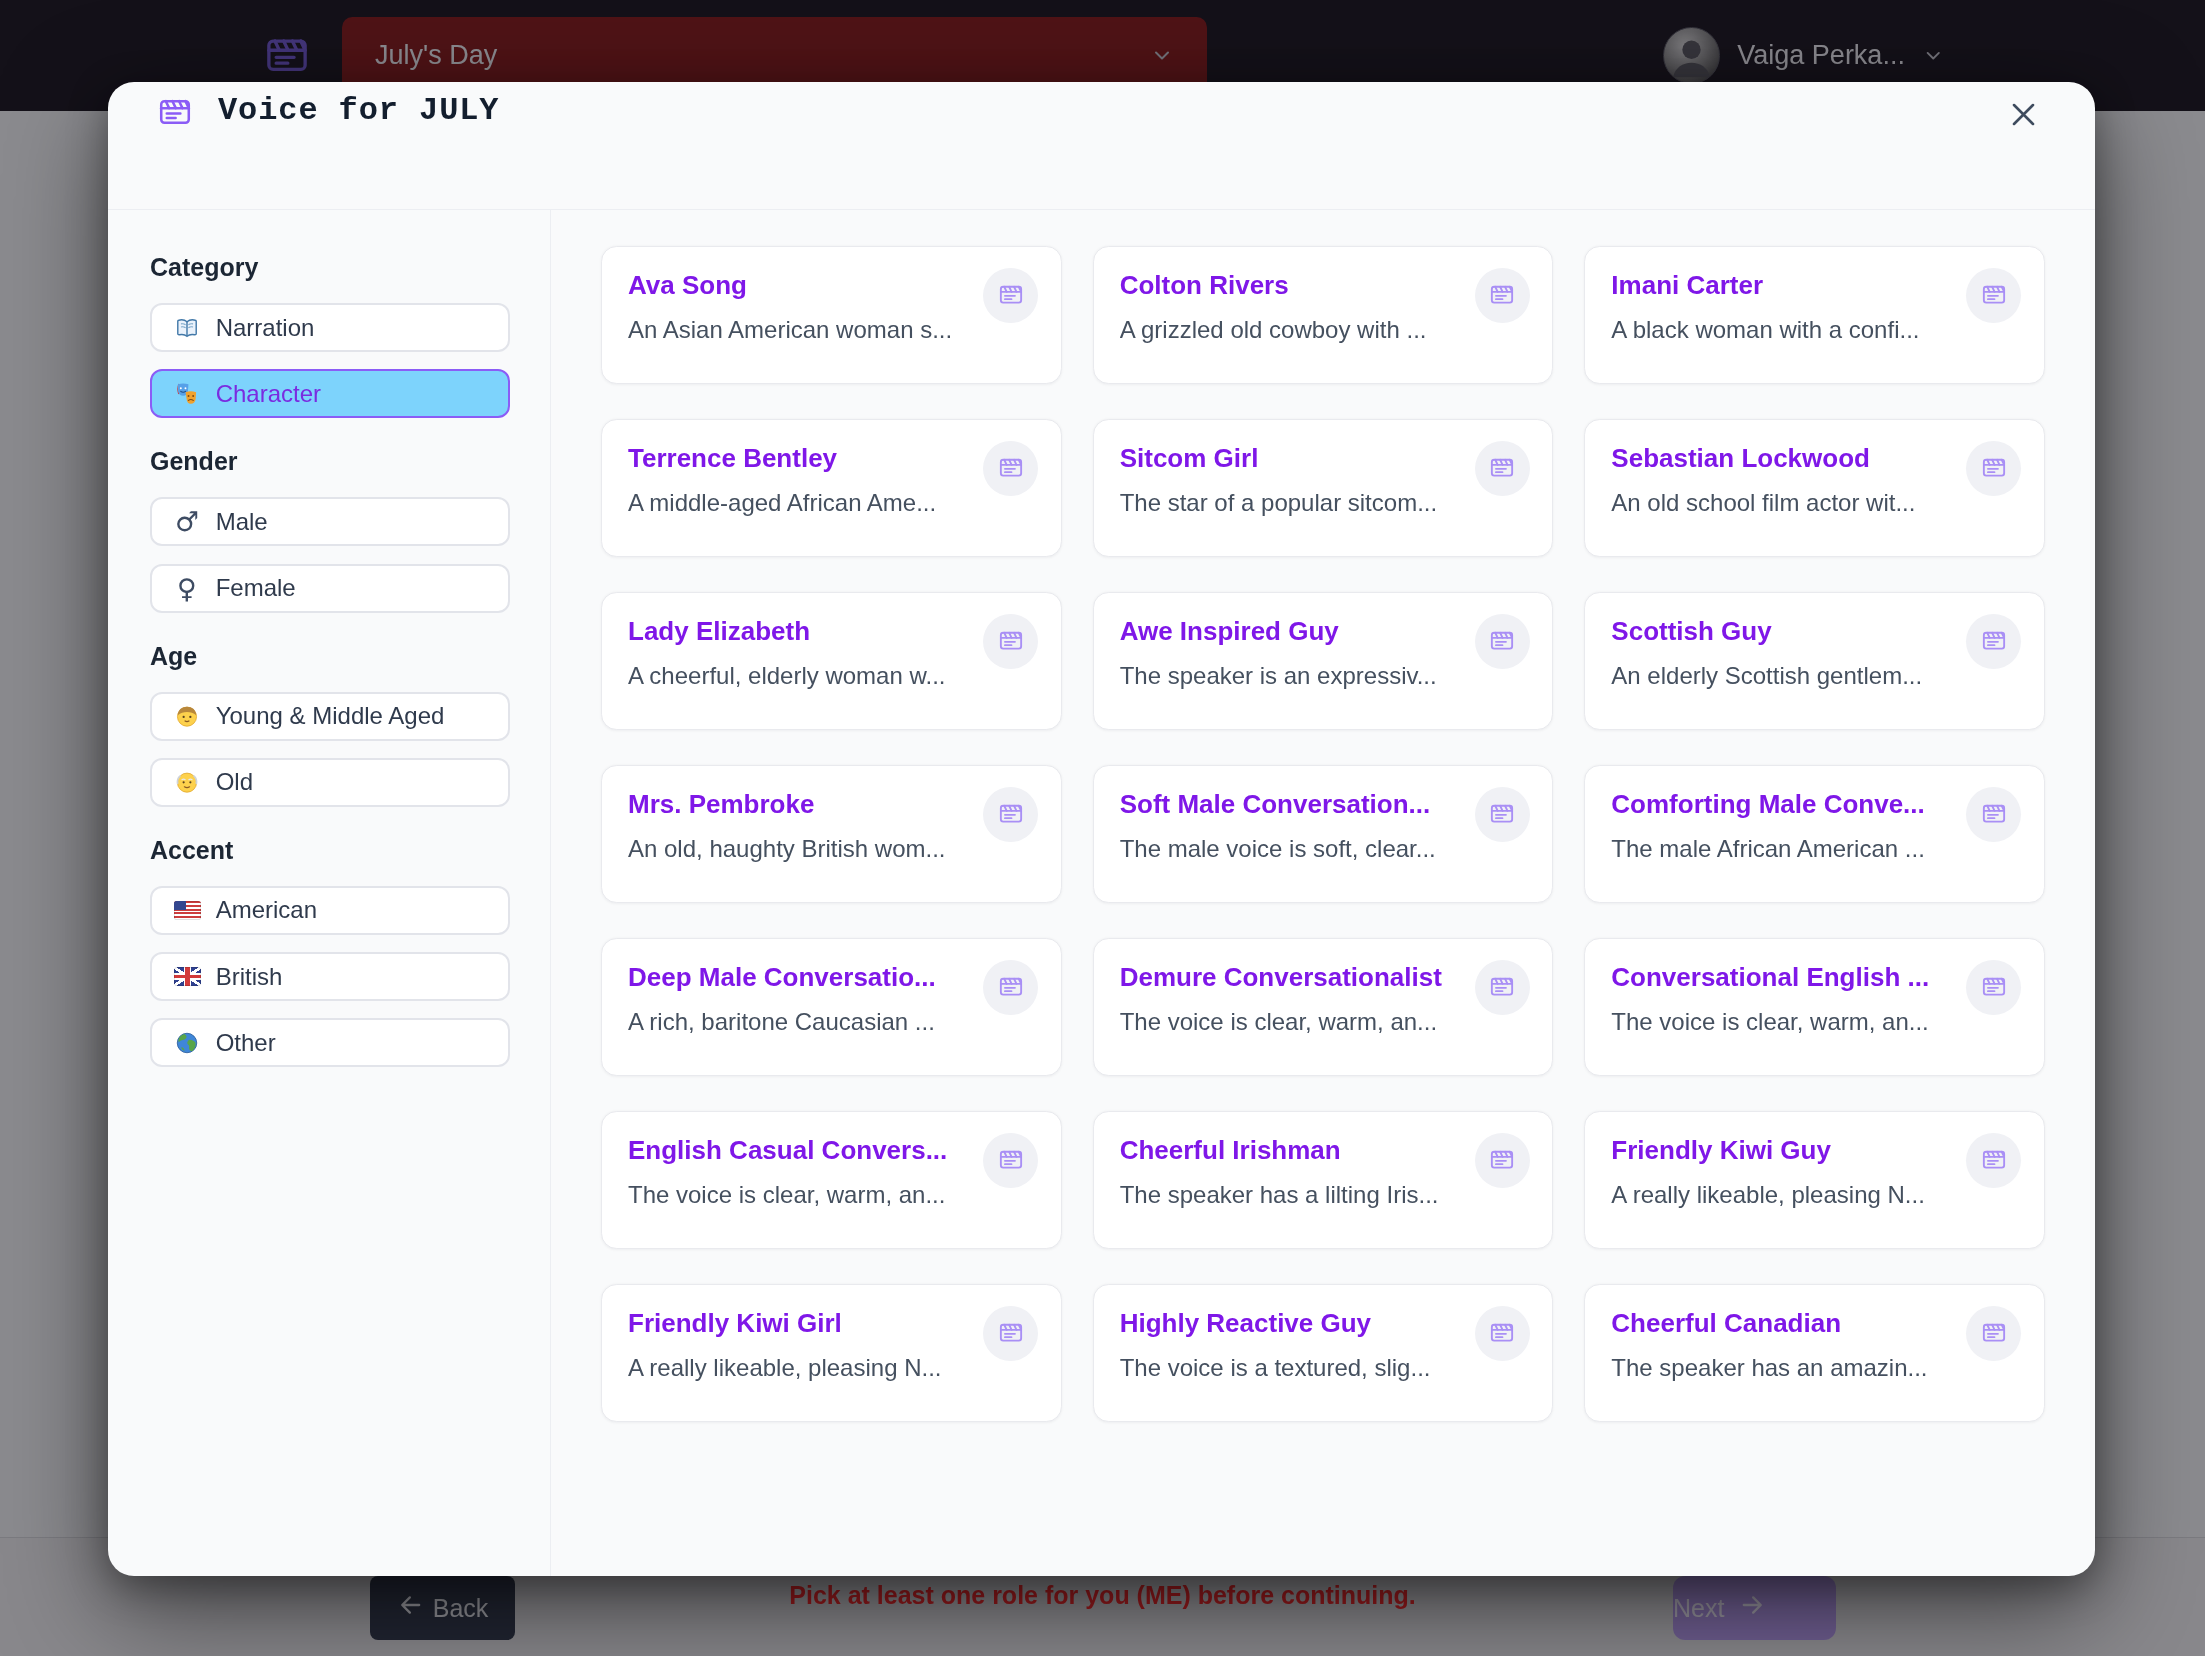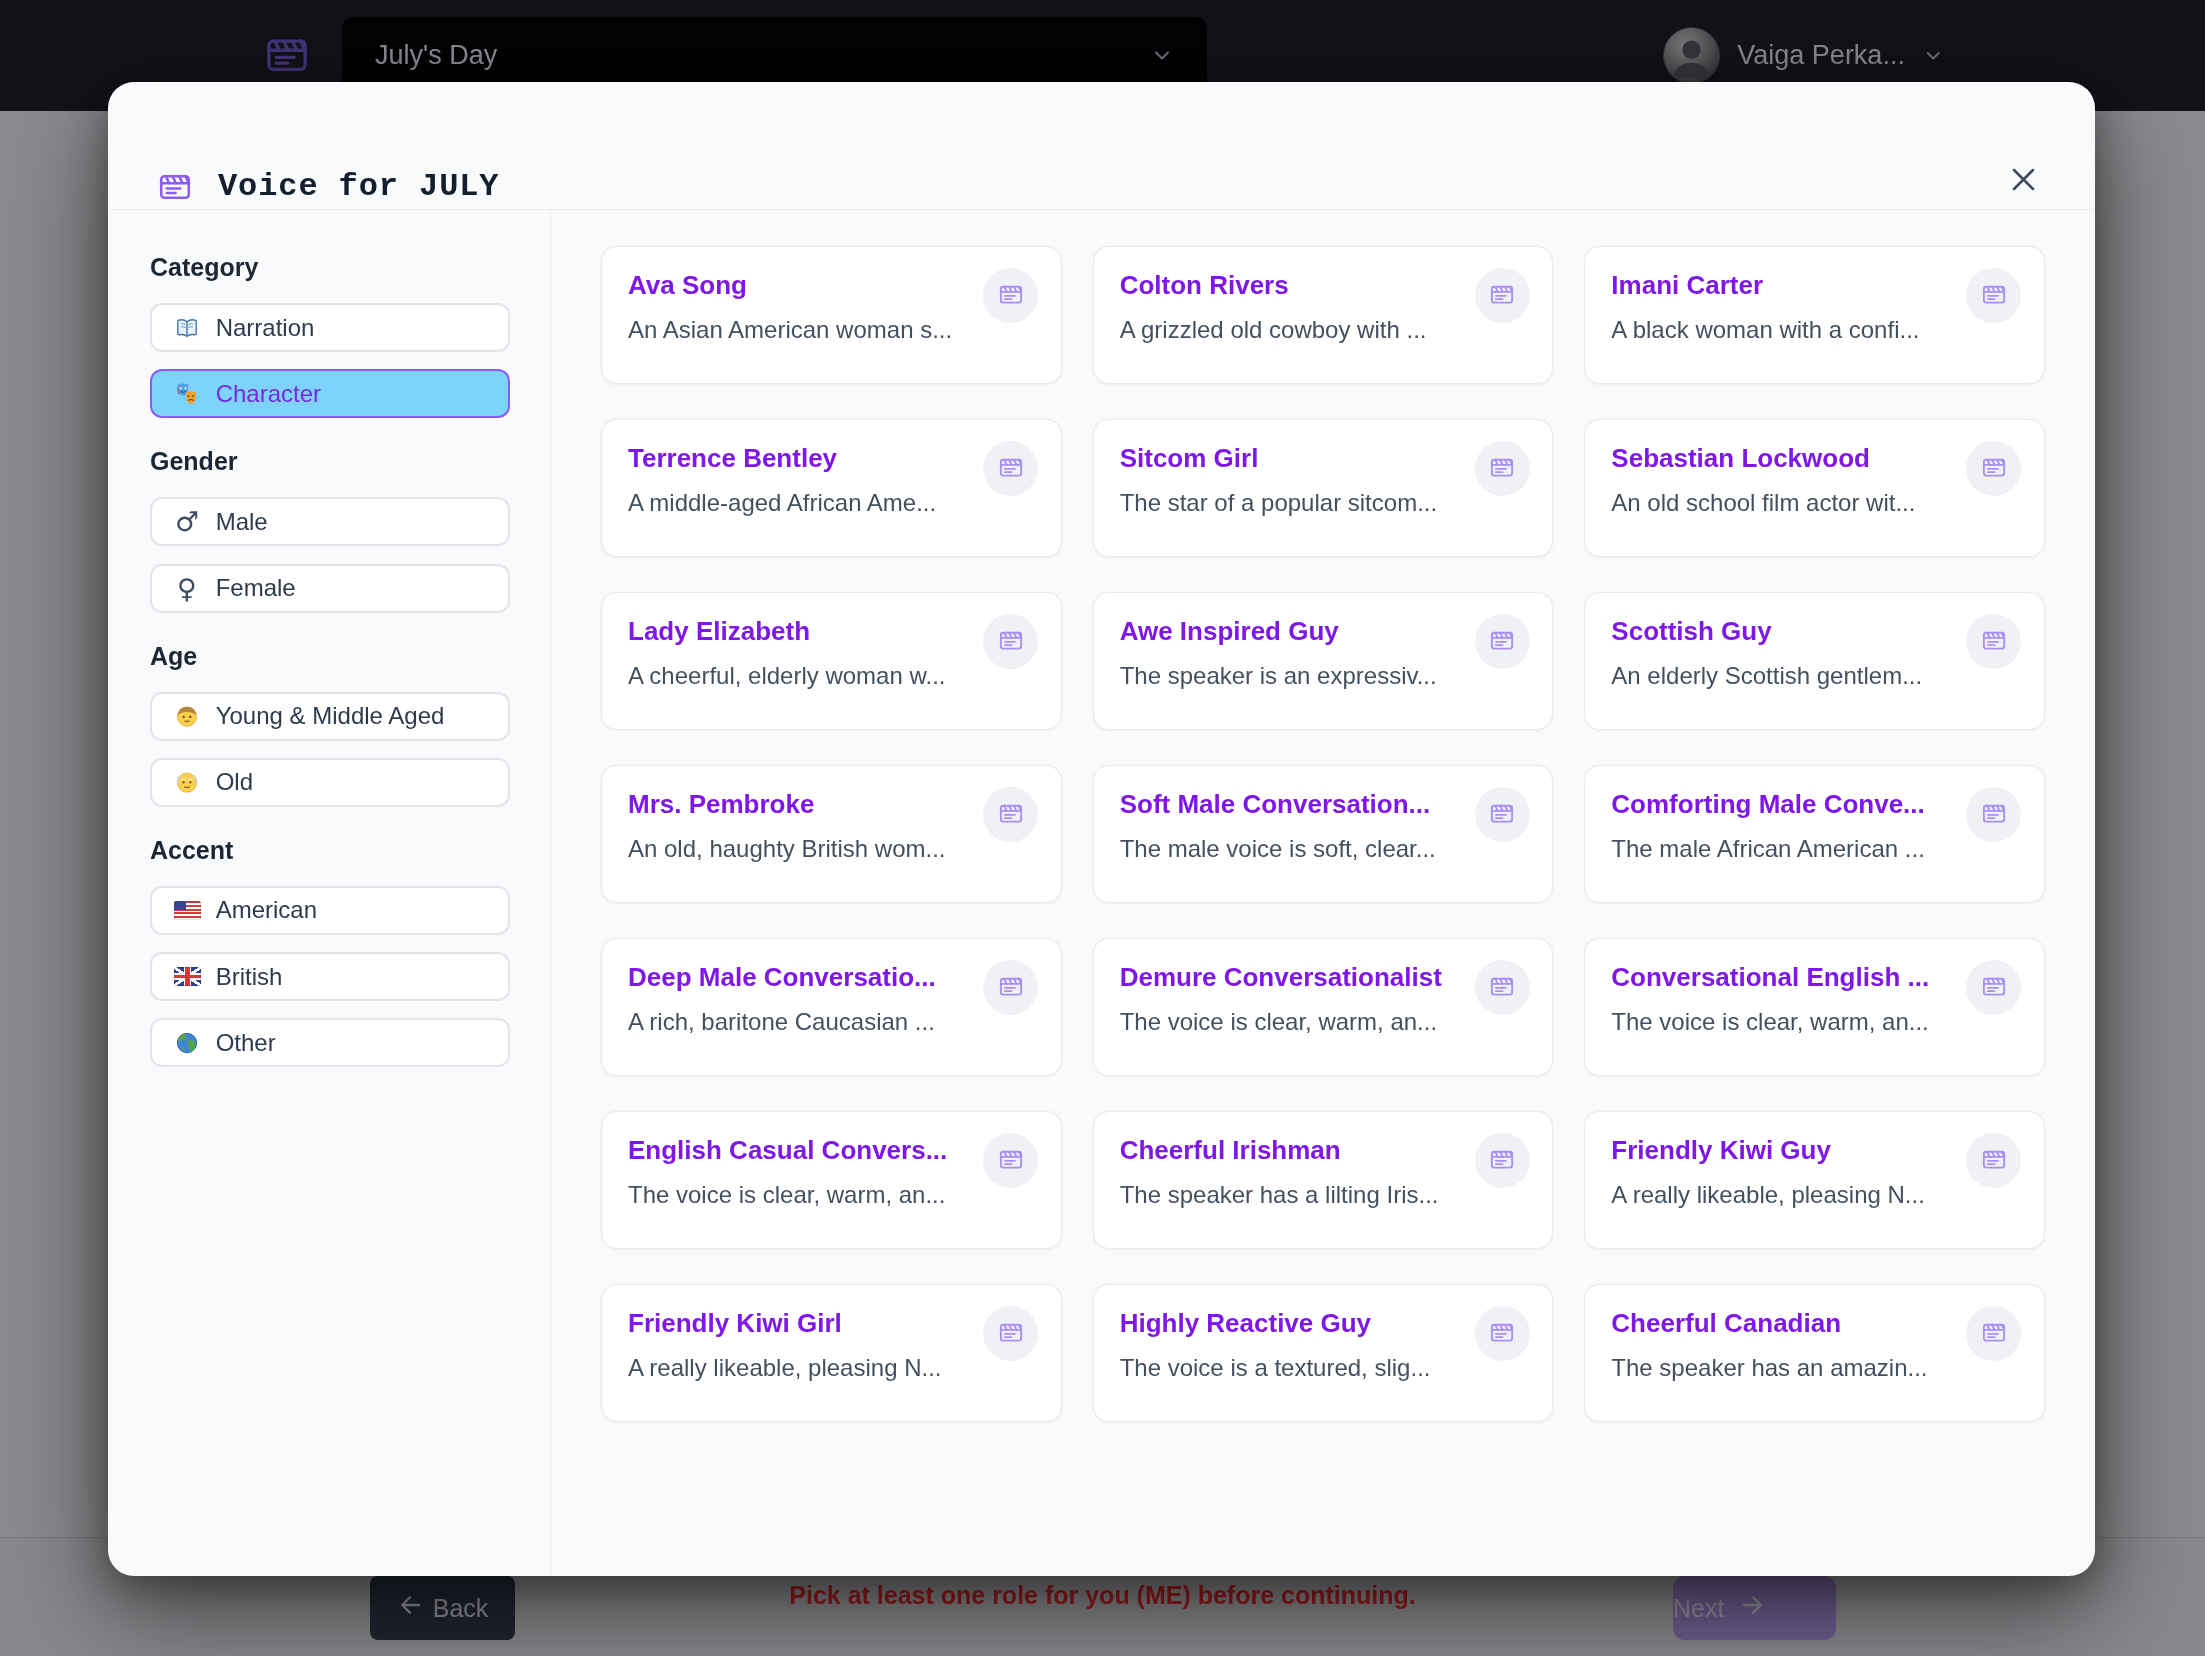--- a/index.html
+++ b/index.html
@@ -11,21 +11,21 @@
     --topbar-bg:#1d1922;
   }
   *{box-sizing:border-box;margin:0;padding:0}
   html,body{width:2205px;height:1657px;overflow:hidden}
   body{font-family:"Liberation Sans",sans-serif;background:#e3e4e6;position:relative}
 
   
   .topbar{position:absolute;left:0;top:0;width:2205px;height:111px;background:var(--topbar-bg)}
   .logo-icon{position:absolute;left:262px;top:29px;width:50px;height:50px;color:#6b55c4}
   .logo-icon svg{width:100%;height:100%}
-  .project-dropdown{position:absolute;left:342px;top:17.3px;width:865px;height:76px;background:#000000;
+  .project-dropdown{position:absolute;left:342px;top:17.3px;width:865px;height:76px;background:#7f1d1d;
     border-radius:10.4px;display:flex;align-items:center;padding:0 33px;cursor:pointer}
   .project-dropdown .label{font-size:27px;color:#e3e4e8}
   .project-dropdown .chev{margin-left:auto;width:24px;height:24px;color:#b9bac1}
   .user-menu{position:absolute;left:1663px;top:17.3px;height:76px;display:flex;align-items:center;gap:17.3px}
   .avatar{width:57px;height:57px;border-radius:50%;border:1.7px solid #55555e;overflow:hidden;position:relative;
     background:radial-gradient(circle at 38% 32%,#c9c9c9,#8a8a8a 45%,#474747 88%)}
   .avatar svg{position:absolute;inset:0;width:100%;height:100%}
   .user-name{font-size:27px;color:#dfe0e4}
   .user-chev{width:22.5px;height:22.5px;color:#b9bac1}
 
@@ -39,21 +39,21 @@
     color:var(--warning-red);white-space:nowrap}
   .next-btn{position:absolute;left:1673px;top:38px;width:163px;height:64px;border:none;border-radius:12px;
     background:#b59ae9;color:#f4f0fd;font-size:25px;font-family:inherit;display:flex;align-items:center;
     gap:14px;cursor:pointer}
 
   .overlay{position:absolute;inset:0;background:rgba(8,6,12,0.4)}
 
   
   .modal{position:absolute;left:108px;top:82px;width:1987px;height:1494px;background:#f9fafb;border-radius:26px;
     box-shadow:0 35px 104px rgba(0,0,0,.5),0 10.4px 38px rgba(0,0,0,.35);display:flex;flex-direction:column;overflow:hidden}
-  .modal-header{height:128px;flex:0 0 auto;display:flex;align-items:flex-end;gap:24px;padding:4px 48px;border-bottom:1.7px solid #eceef2}
+  .modal-header{height:128px;flex:0 0 auto;display:flex;align-items:flex-start;gap:24px;padding:10px 48px;border-bottom:1.7px solid #eceef2}
   .modal-header .hicon{width:38px;height:38px;color:var(--accent)}
   .modal-header .hicon svg{width:100%;height:100%}
   .modal-title{font-family:"Liberation Mono","DejaVu Sans Mono",monospace;font-size:32px;font-weight:700;
     letter-spacing:0.9px;color:#131e2e}
   .close-btn{margin-left:auto;width:48px;height:48px;border:none;background:transparent;color:#3e4b5e;cursor:pointer;
     display:flex;align-items:center;justify-content:center}
   .close-btn svg{width:35px;height:35px}
 
   .modal-body{flex:1;display:flex;min-height:0}
   .rail{width:443px;flex:0 0 auto;border-right:1.7px solid #eceef2;padding:43px 40px 0 42px}

